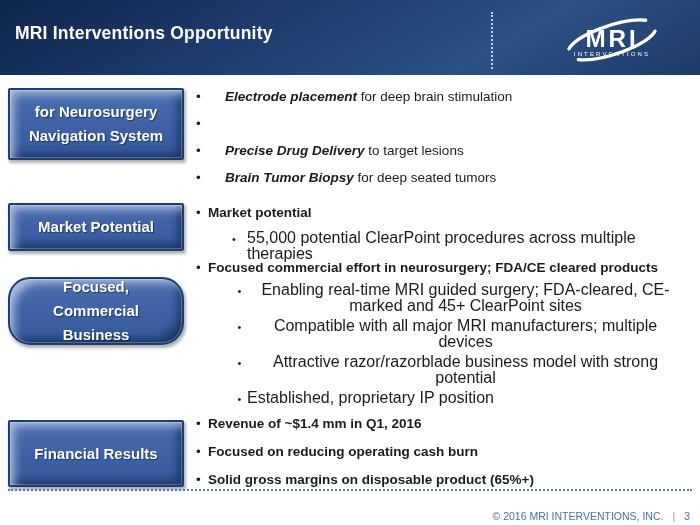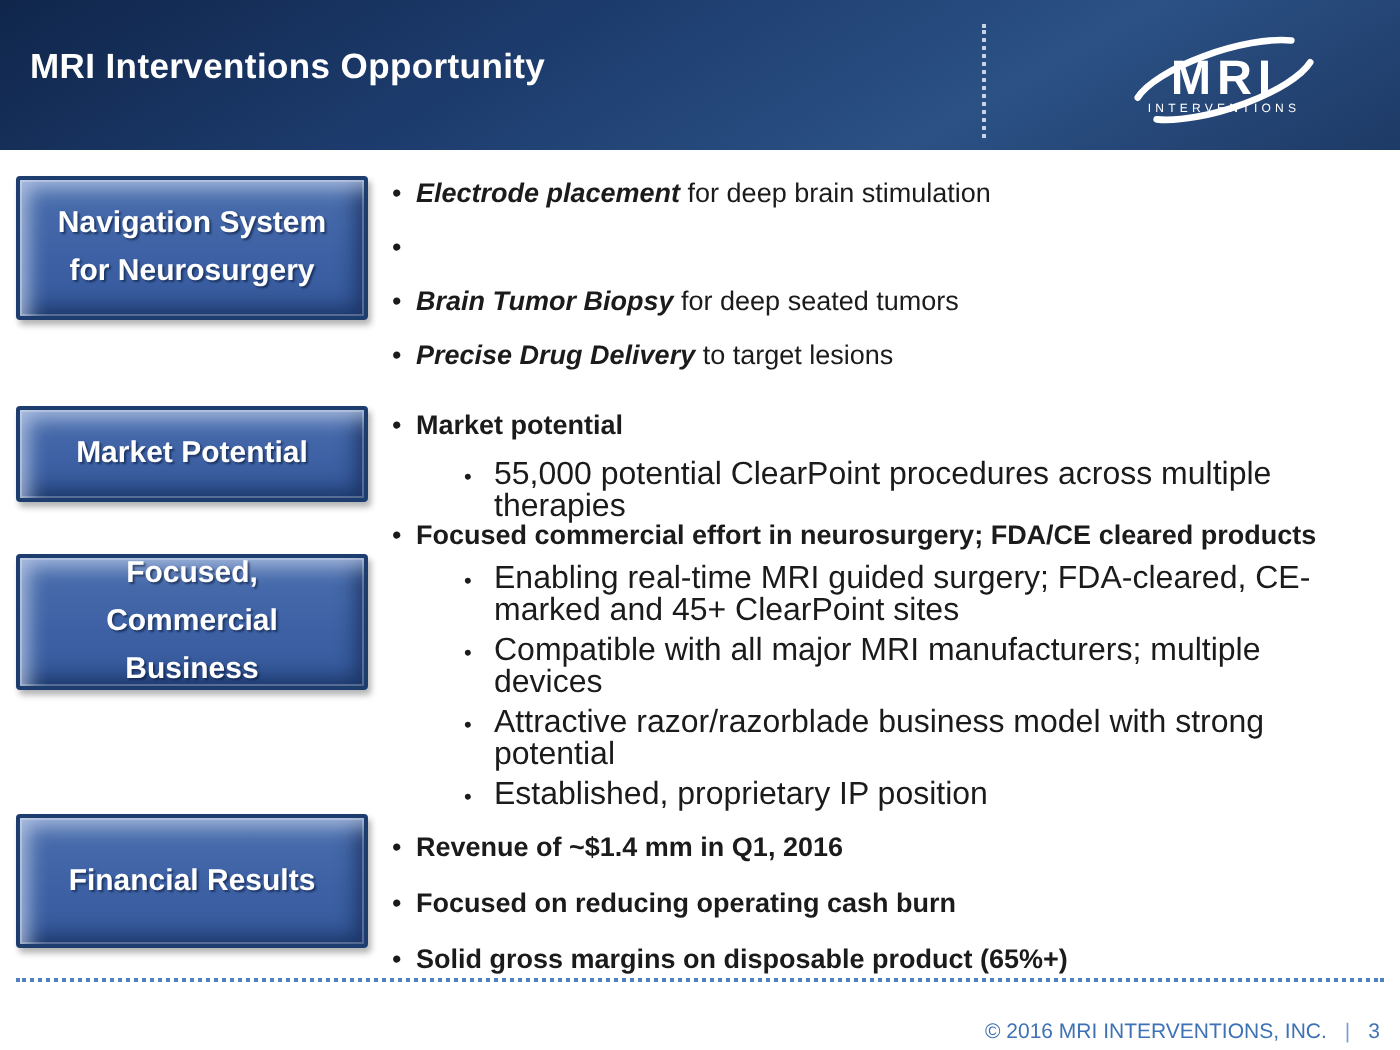--- a/index.html
+++ b/index.html
@@ -31,37 +31,37 @@
       inset 0 0 0 1px rgba(255,255,255,.25),
       inset 9px 9px 10px -5px rgba(189,205,233,.85),
       inset -9px -9px 10px -5px rgba(8,28,66,.60),
       1.5px 2.5px 3px rgba(0,0,0,.30);
     color:#ffffff;font-weight:bold;font-size:15px;line-height:24px;
     display:flex;flex-direction:column;align-items:center;justify-content:center;
     text-align:center;text-shadow:1px 1px 1px rgba(10,25,60,.6);
   }
   #box1{top:88px;height:72px;}
   #box2{top:203px;height:48px;}
-  #box3{top:277px;height:68px;}
-  #box4{top:407px;height:67px;}
+  #box3{top:277px;height:68px;border-radius:22px;}
+  #box4{top:420px;height:67px;}
   
   .content{position:absolute;left:192px;width:492px;}
   #c1{top:88px;}
   #c2{top:204px;}
   #c3{top:259px;}
   #c4{top:415px;}
   .bullet{display:flex;font-size:13.5px;line-height:18px;}
-  #c1 .bullet{margin-bottom:9px;}
+  #c1 .bullet{margin-bottom:9px;gap:17px;}
   #c4 .bullet{margin-bottom:10px;}
   .mk{width:16px;flex:0 0 16px;padding-left:4px;box-sizing:border-box;}
   .mk::before{content:"\2022";}
   .lead{font-weight:bold;}
   #c1 .lead{font-style:italic;}
   .sublist{margin-top:8px;}
-  #c3 .sublist{margin-top:5px;}
+  #c3 .sublist{margin-top:5px;text-align:center;}
   .sub{display:flex;font-size:16px;line-height:15.5px;margin-left:40px;margin-bottom:5px;}
   .sub .mk{width:15px;flex:0 0 15px;padding-left:0;}
   .sub .mk::before{content:"\2022";font-size:11px;}
   .sub .tx{max-width:440px;}
   
   .footer-divider{
     position:absolute;left:8px;top:489px;width:684px;height:0;
     border-top:2px dotted #4f81bd;
   }
   .footer{
@@ -82,22 +82,22 @@
       <g transform="rotate(-18 60 34)" stroke="#ffffff" fill="none" stroke-linecap="round">
         <path d="M 99.3 25.4 A 48 15 0 0 0 14.9 28.9" stroke-width="3.4"></path>
         <path d="M 20.7 42.6 A 48 15 0 0 0 105.1 39.1" stroke-width="3.4"></path>
       </g>
       <text x="60" y="41" text-anchor="middle" fill="#ffffff" font-size="25" font-weight="bold" letter-spacing="3" font-family="Liberation Sans, sans-serif">MRI</text>
       <text x="60" y="50.5" text-anchor="middle" fill="#ffffff" font-size="6.2" letter-spacing="2.2" font-family="Liberation Sans, sans-serif">INTERVENTIONS</text>
     </svg>
   </div>
 
   <div class="box" id="box1">
+    <div>for Neurosurgery</div>
     <div>Navigation System</div>
-    <div>for Neurosurgery</div>
   </div>
   <div class="box" id="box2">
     <div>Market Potential</div>
   </div>
   <div class="box" id="box3">
     <div>Focused,</div>
     <div>Commercial</div>
     <div>Business</div>
   </div>
   <div class="box" id="box4">
@@ -107,25 +107,25 @@
   <div class="content" id="c1">
     <div class="bullet">
       <span class="mk"></span>
       <span class="tx"><span class="lead">Electrode placement</span><span> for deep brain stimulation</span></span>
     </div>
     <div class="bullet">
       <span class="mk"></span>
     </div>
     <div class="bullet">
       <span class="mk"></span>
-      <span class="tx"><span class="lead">Brain Tumor Biopsy</span><span> for deep seated tumors</span></span>
+      <span class="tx"><span class="lead">Precise Drug Delivery</span><span> to target lesions</span></span>
     </div>
     <div class="bullet">
       <span class="mk"></span>
-      <span class="tx"><span class="lead">Precise Drug Delivery</span><span> to target lesions</span></span>
+      <span class="tx"><span class="lead">Brain Tumor Biopsy</span><span> for deep seated tumors</span></span>
     </div>
   </div>
 
   <div class="content" id="c2">
     <div class="bullet">
       <span class="mk"></span>
       <span class="tx"><span class="lead">Market potential</span></span>
     </div>
     <div class="sublist">
       <div class="sub">

